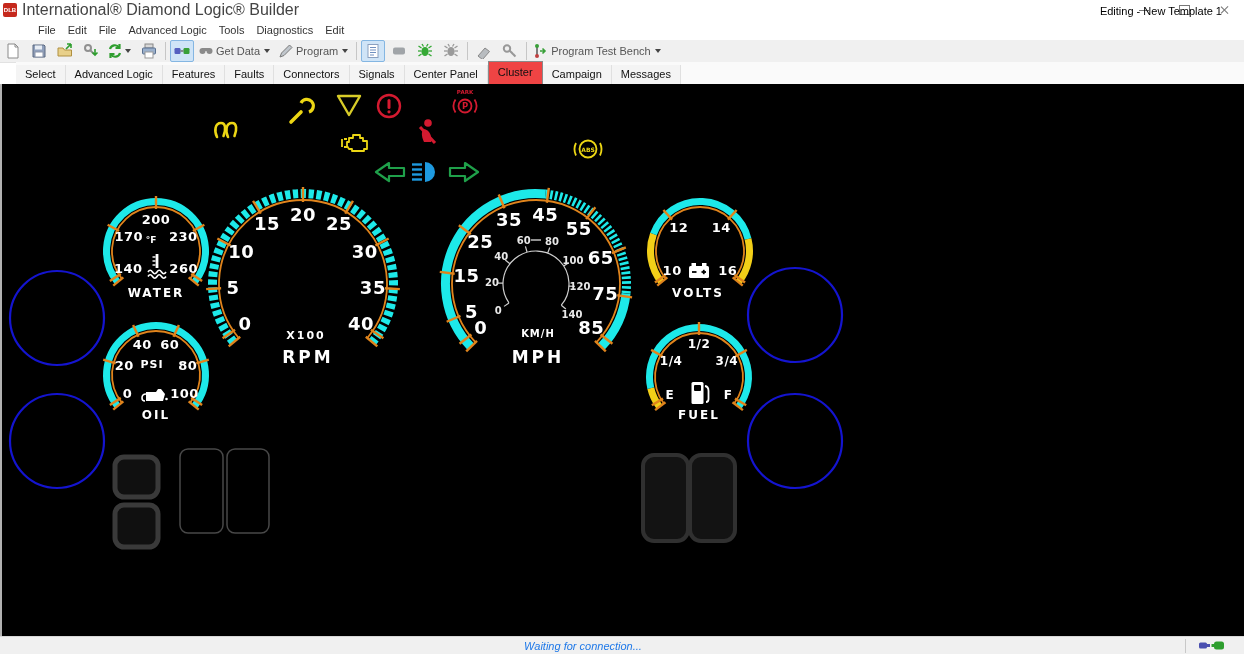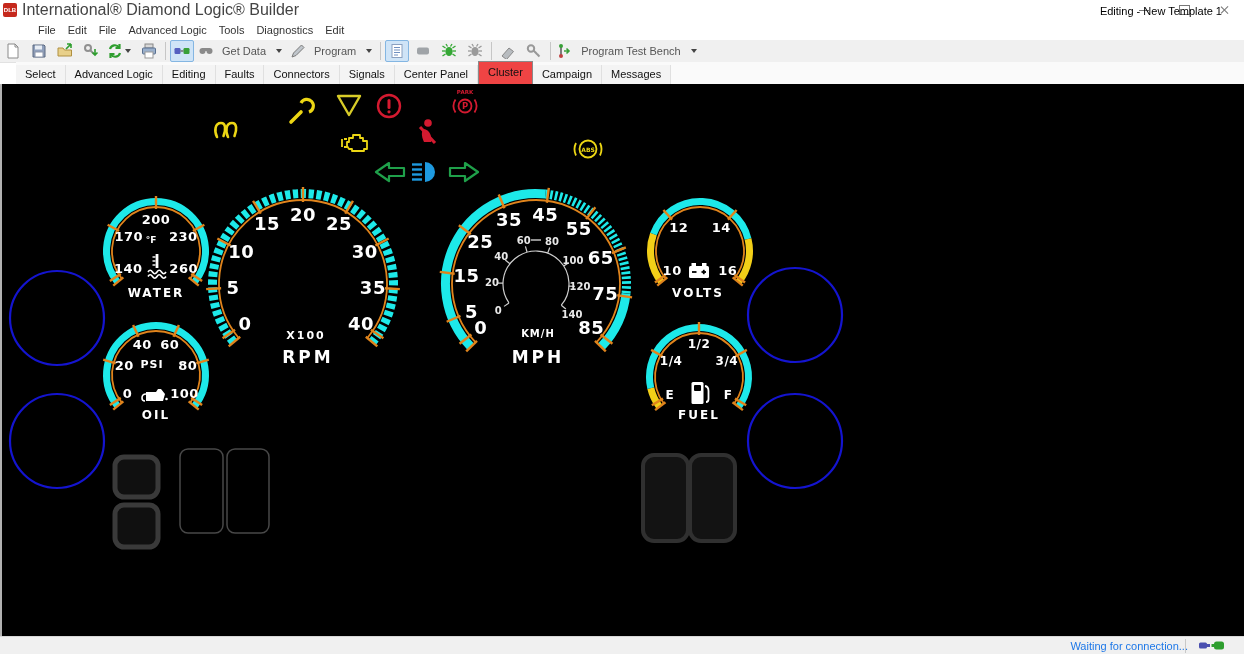--- a/index.html
+++ b/index.html
@@ -20,36 +20,36 @@
   .glyph-close::after{transform:rotate(-45deg);}
   
   .menubar{position:absolute;left:12px;top:20px;width:100%;height:20px;background:#fff;display:flex;align-items:center;margin-left:20px;}
   .menu-item{padding:0 6px;color:#333;}
   .menu-item:first-child{padding-left:6px;}
   .editing-label{position:absolute;right:22px;top:5px;color:#000;}
   
   .toolbar{position:absolute;left:0;top:40px;width:100%;height:22px;background:#f0f0f0;display:flex;align-items:center;
            border-bottom:1px solid #e2e2e2;}
   .tbtn{height:20px;min-width:20px;display:flex;align-items:center;justify-content:center;padding:0 1px;margin:0 1px;border:1px solid transparent;}
-  .tbtn .lbl{color:#555;margin:0 8px;}
+  .tbtn .lbl{color:#555;margin:0 2px;}
   .tb-active{background:#cfe4f7;border:1px solid #84b6e2;border-radius:2px;}
   .caret{width:0;height:0;border-left:3px solid transparent;border-right:3px solid transparent;border-top:4px solid #444;margin:0 2px;}
   .tsep{width:1px;height:18px;background:#c6c6c6;margin:0 3px;}
   
   .tabstrip{position:absolute;left:16px;top:62px;width:100%;height:22px;background:#fafafa;display:flex;align-items:flex-end;text-align:right;}
   .tab{padding:3px 9px 4px 9px;color:#111;border-right:1px solid #e0e0e0;background:#f4f4f4;height:12px;line-height:12px;}
   .tab.active{background:#ef4444;border:1px solid #8a8a8a;border-bottom:none;height:15px;line-height:14px;margin-top:-2px;position:relative;z-index:2;}
   
   .cluster-panel{position:absolute;left:0;top:84px;width:1244px;height:552px;background:#000;}
   .edge-strip{position:absolute;left:0;top:0;width:2px;height:552px;background:#b2b2b2;}
   .cluster-panel svg{position:absolute;left:0;top:0;}
   svg text{font-family:"DejaVu Sans","Liberation Sans",sans-serif;}
   
   .statusbar{position:absolute;left:0;top:636px;width:100%;height:18px;background:#f0f0f0;border-top:1px solid #d8d8d8;}
-  .status-text{position:absolute;left:0;right:56px;top:3px;text-align:right;color:#1e78e8;}
+  .status-text{position:absolute;left:0;right:78px;top:3px;text-align:center;color:#1e78e8;font-style:italic;}
   .status-conn{position:absolute;right:18px;top:1px;}
   .status-sep{position:absolute;right:58px;top:2px;width:1px;height:14px;background:#c8c8c8;}
 </style>
 </head>
 <body>
 
 <div class="app">
 
   <div class="titlebar">
     <span class="appicon">DLB</span>
@@ -211,21 +211,21 @@
           <path d="M7,8 h5 m-2.5,-2.5 l2.5,2.5 -2.5,2.5" stroke="#38a038" stroke-width="1.6" fill="none"></path>
         </svg>
         <span class="lbl">Program Test Bench</span>
         <span class="caret"></span>
       </span>
   </div>
 
   <div class="tabstrip">
     <span class="tab">Select</span>
     <span class="tab">Advanced Logic</span>
-    <span class="tab">Editing</span>
+    <span class="tab">Features</span>
     <span class="tab">Faults</span>
     <span class="tab">Connectors</span>
     <span class="tab">Signals</span>
     <span class="tab">Center Panel</span>
     <span class="tab active">Cluster</span>
     <span class="tab">Campaign</span>
     <span class="tab">Messages</span>
   </div>
 
   <div class="cluster-panel">

